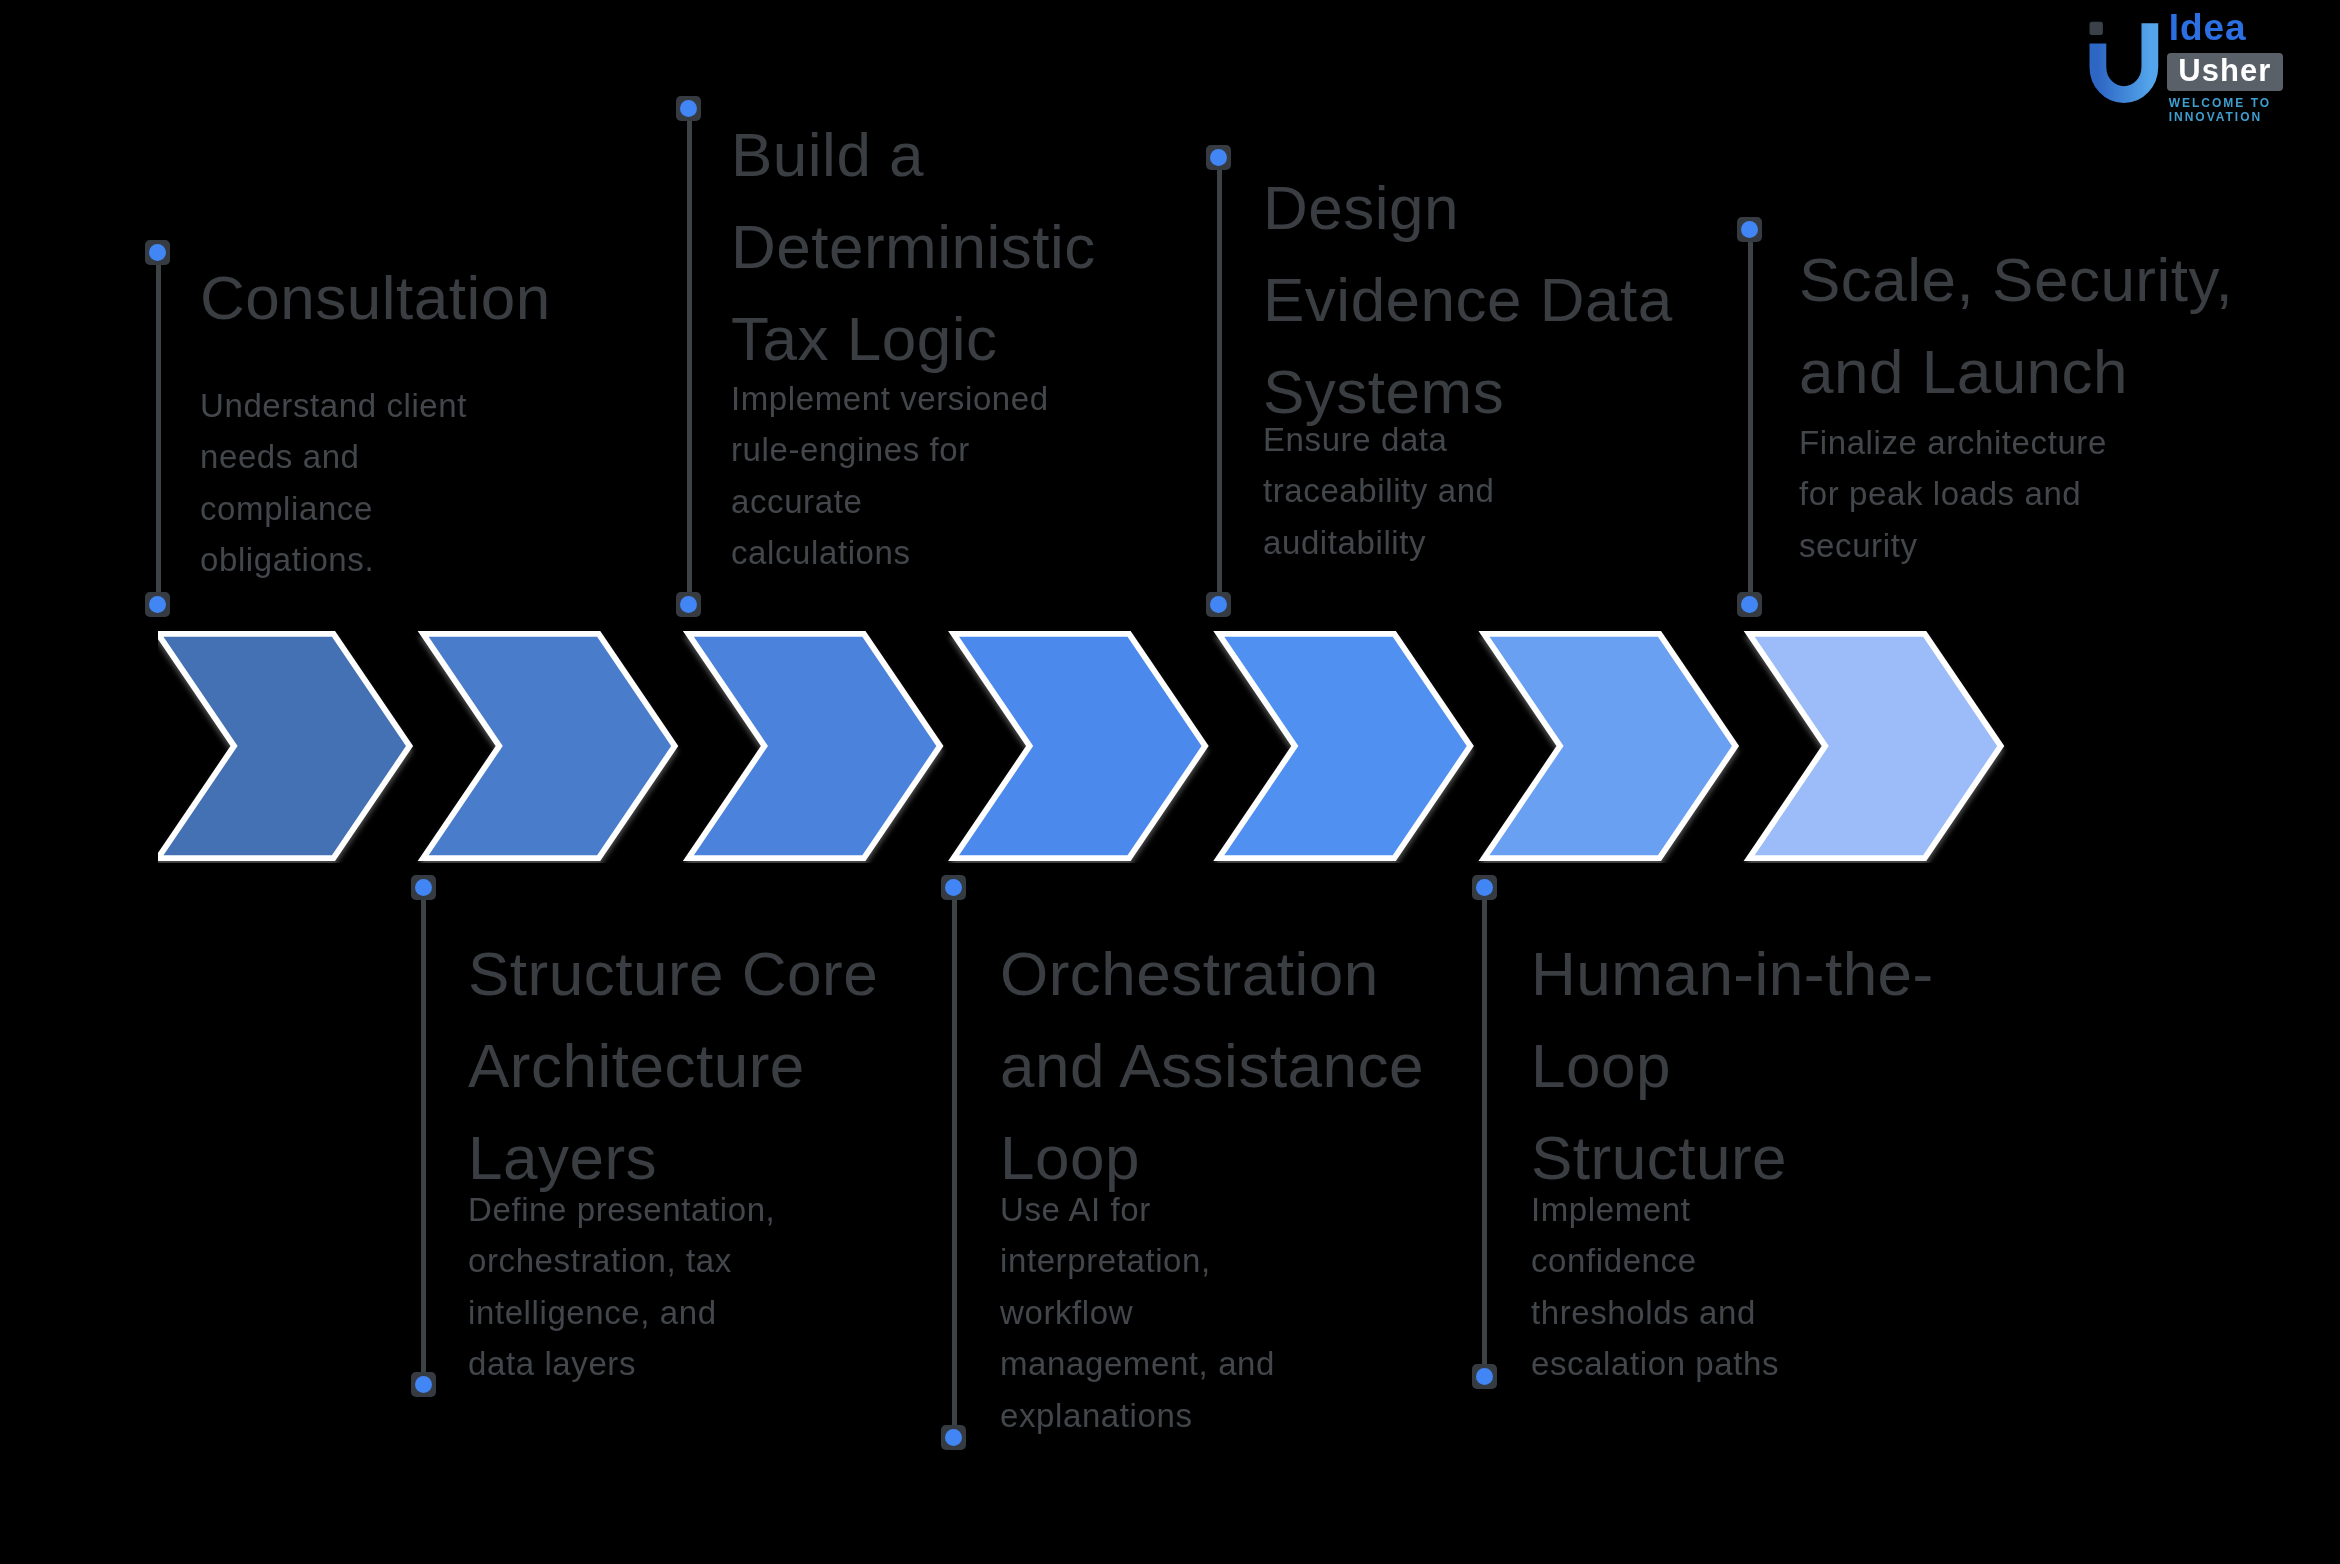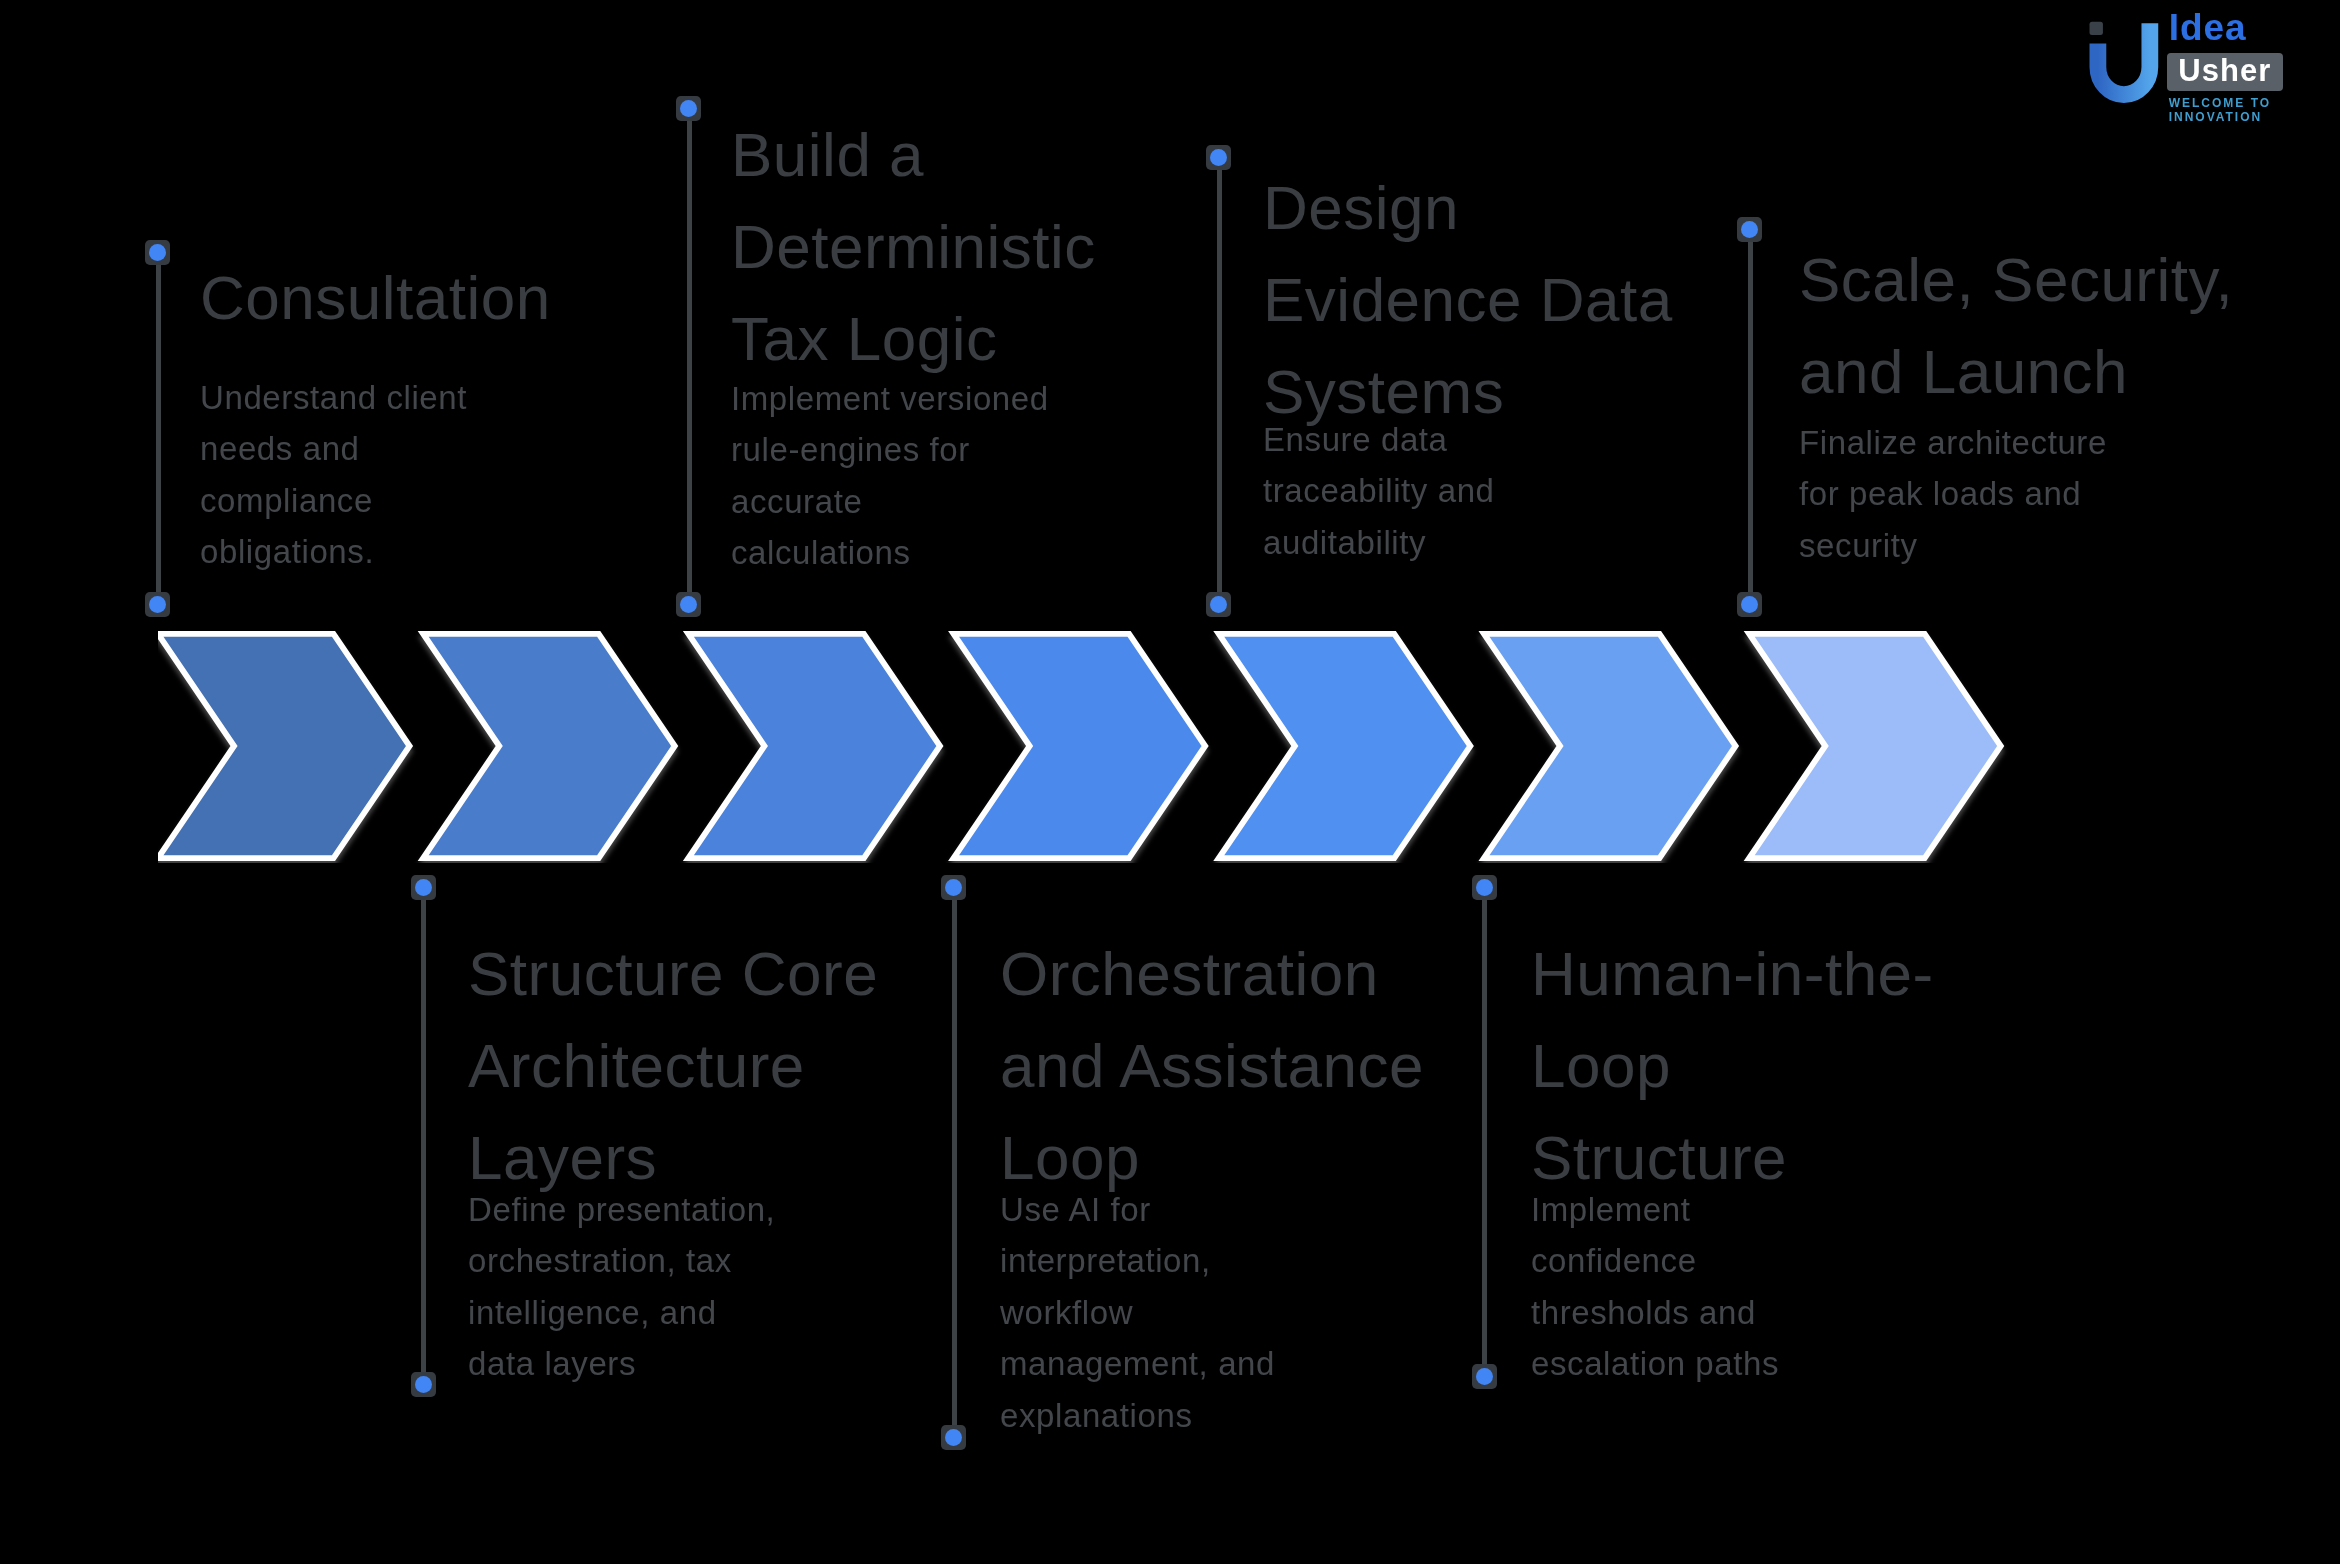--- a/index.html
+++ b/index.html
@@ -74,21 +74,21 @@
 </svg>
 
 <div class="connector" style="left:156px;top:253px;height:352px"></div>
 <div class="dot" style="left:145px;top:240px">
     <i></i>
   </div>
 <div class="dot" style="left:145px;top:592px">
     <i></i>
   </div>
 <div class="step-title" style="left:200px;top:252px">Consultation</div>
-<div class="step-body" style="left:200px;top:372px">Understand client
+<div class="step-body" style="left:200px;top:380px">Understand client
 needs and
 compliance
 obligations.</div>
 
 <div class="connector" style="left:421px;top:887px;height:497px"></div>
 <div class="dot" style="left:411px;top:875px">
     <i></i>
   </div>
 <div class="dot" style="left:411px;top:1372px">
     <i></i>

